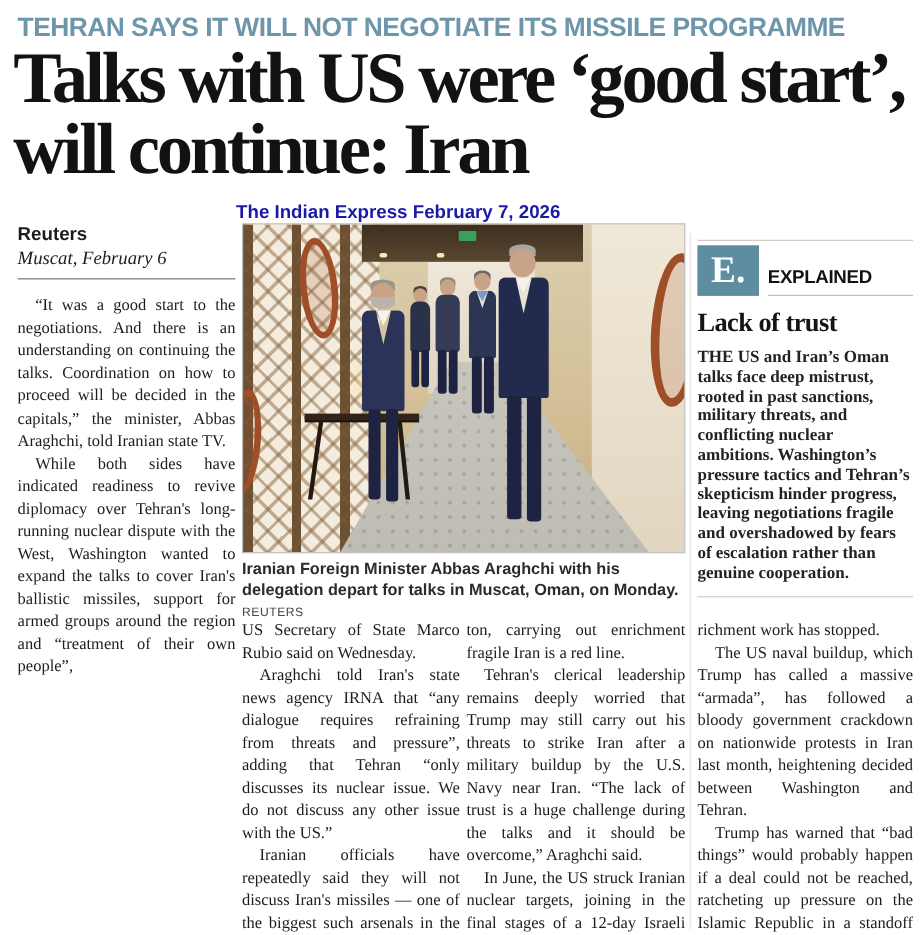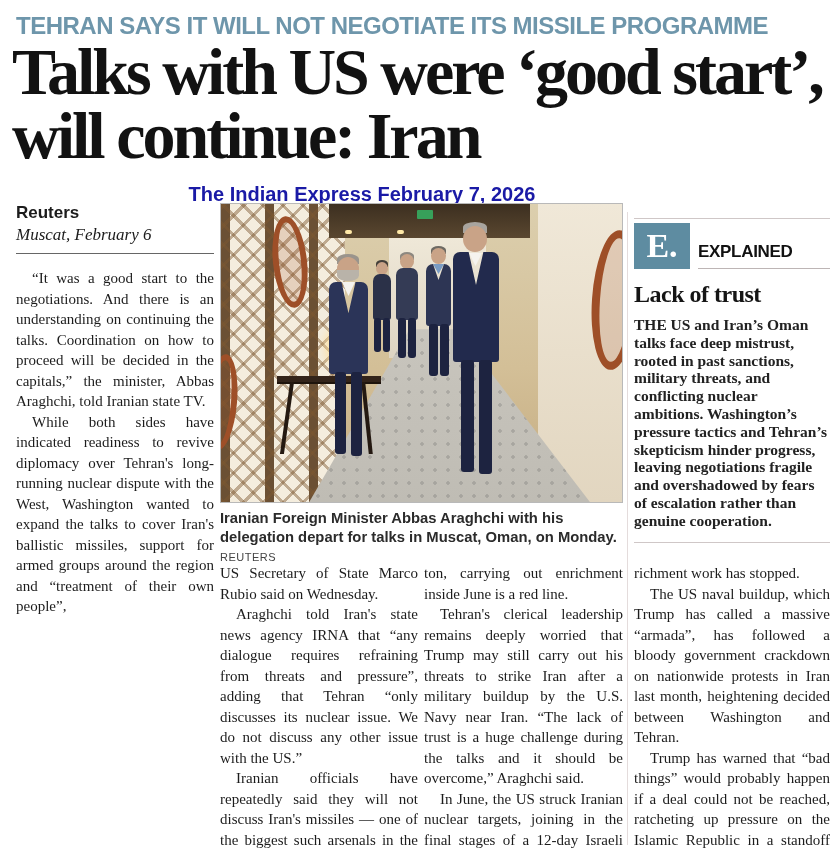--- a/index.html
+++ b/index.html
@@ -17,21 +17,21 @@
     font-size:24px; letter-spacing:-0.5px; color:#6e96ab; white-space:nowrap;
   }
   .headline {
     position:absolute; left:12px; top:40px; width:820px;
     font-family:"Liberation Serif", serif; font-weight:bold;
     font-size:66px; line-height:64px; letter-spacing:-3px; color:#121212;
   }
   .dateline {
     position:absolute; left:0; top:183px; width:724px; text-align:center;
     font-family:"Liberation Sans", sans-serif; font-weight:bold;
-    font-size:20px; color:#1a1aa6;
+    font-size:17px; color:#1a1aa6;
   }
 
   
   .col { position:absolute; text-align:justify; font-size:15px; line-height:20.5px; }
   .col p { text-indent:16px; }
   .col p.lead, .col p.cont { text-indent:0; }
   #col1 { left:16px;  top:203px; width:198px; }
   #col2 { left:220px; top:563px; width:198px; }
   #col3 { left:424px; top:563px; width:199px; }
   #col4 { left:634px; top:563px; width:196px; }
@@ -210,21 +210,21 @@
     <hr class="exp-botrule">
   </div>
 
   <div class="col" id="col2">
     <p class="cont">US Secretary of State Marco Rubio said on Wednesday.</p>
     <p>Araghchi told Iran's state news agency IRNA that “any dialogue requires refraining from threats and pressure”, adding that Tehran “only discusses its nuclear issue. We do not discuss any other issue with the US.”</p>
     <p>Iranian officials have repeatedly said they will not discuss Iran's missiles — one of the biggest such arsenals in the region — and have said Tehran wants recognition of its right to enrich uranium. For Washing-</p>
   </div>
 
   <div class="col" id="col3">
-    <p class="cont">ton, carrying out enrichment inside June is a red line.</p>
+    <p class="cont">ton, carrying out enrichment fragile Iran is a red line.</p>
     <p>Tehran's clerical leadership remains deeply worried that Trump may still carry out his threats to strike Iran after a military buildup by the U.S. Navy near Iran. “The lack of trust is a huge challenge during the talks and it should be overcome,” Araghchi said.</p>
     <p>In June, the US struck Iranian nuclear targets, joining in the final stages of a 12-day Israeli bombing campaign. Tehran has since said its uranium en</p>
   </div>
 
   <div class="col" id="col4">
     <p class="cont">richment work has stopped.</p>
     <p>The US naval buildup, which Trump has called a massive “armada”, has followed a bloody government crackdown on nationwide protests in Iran last month, heightening decided between Washington and Tehran.</p>
     <p>Trump has warned that “bad things” would probably happen if a deal could not be reached, ratcheting up pressure on the Islamic Republic in a standoff that has led to mutual threats of air strikes.</p>
   </div>
 

